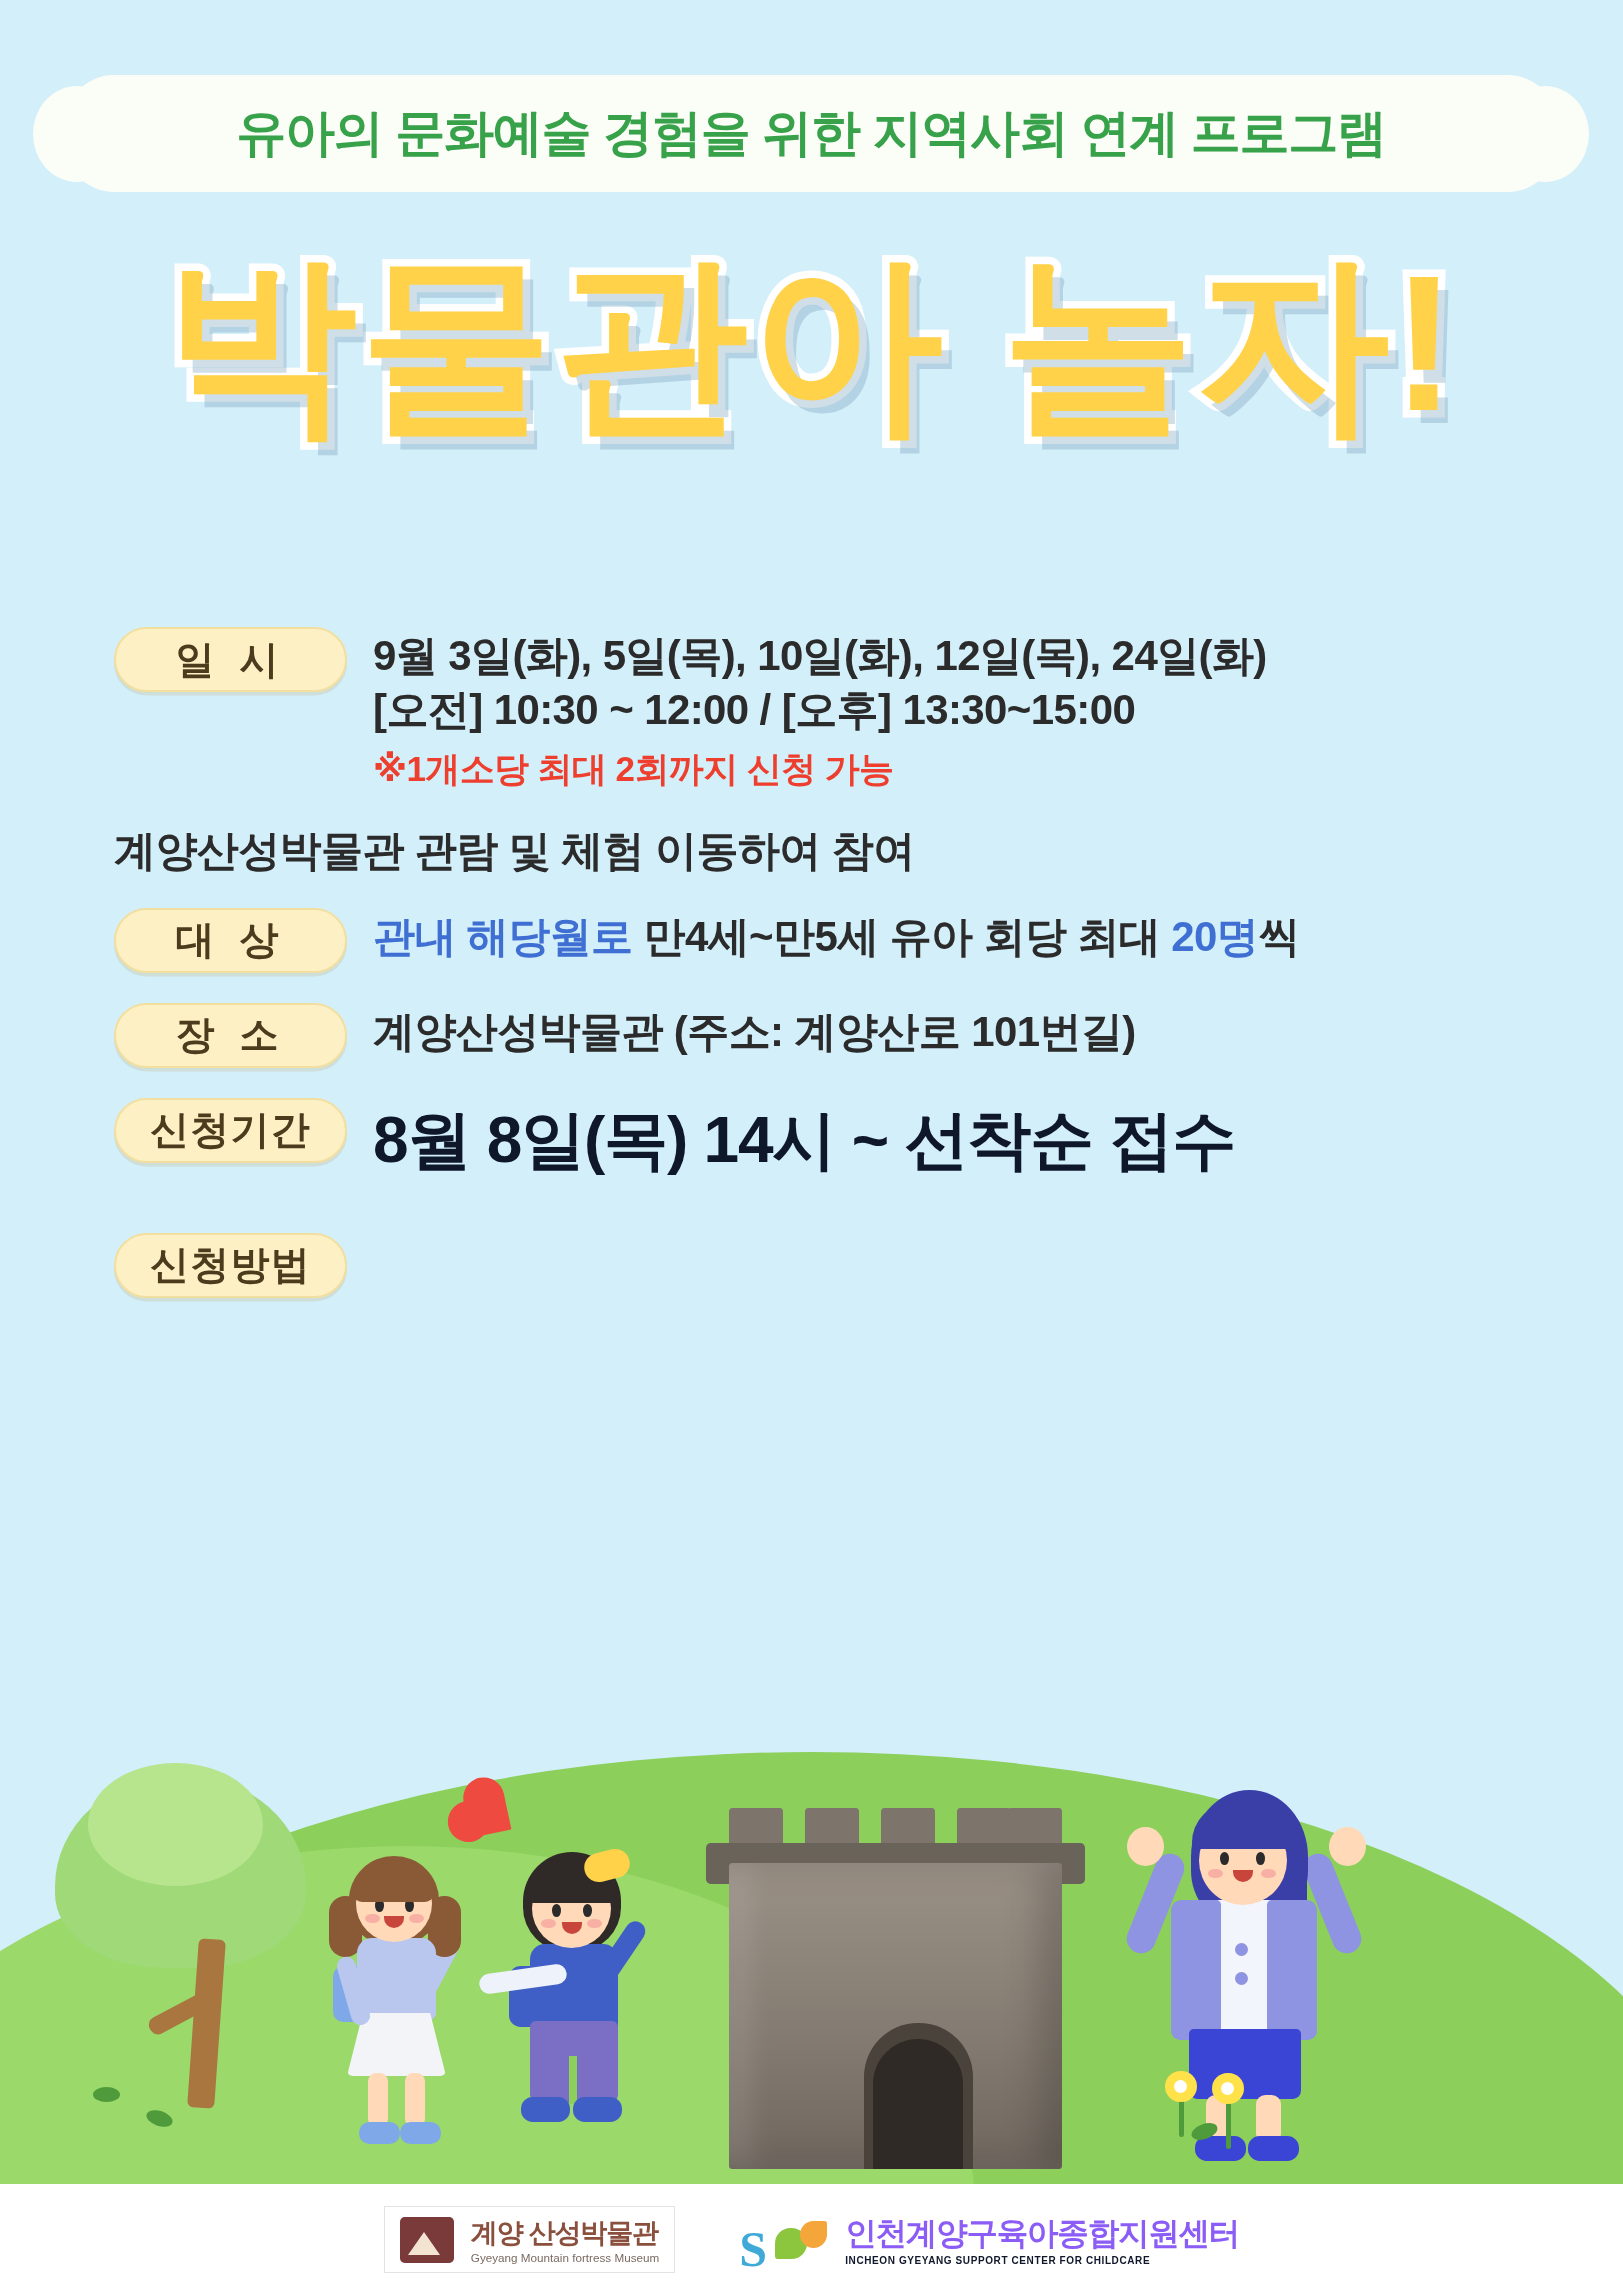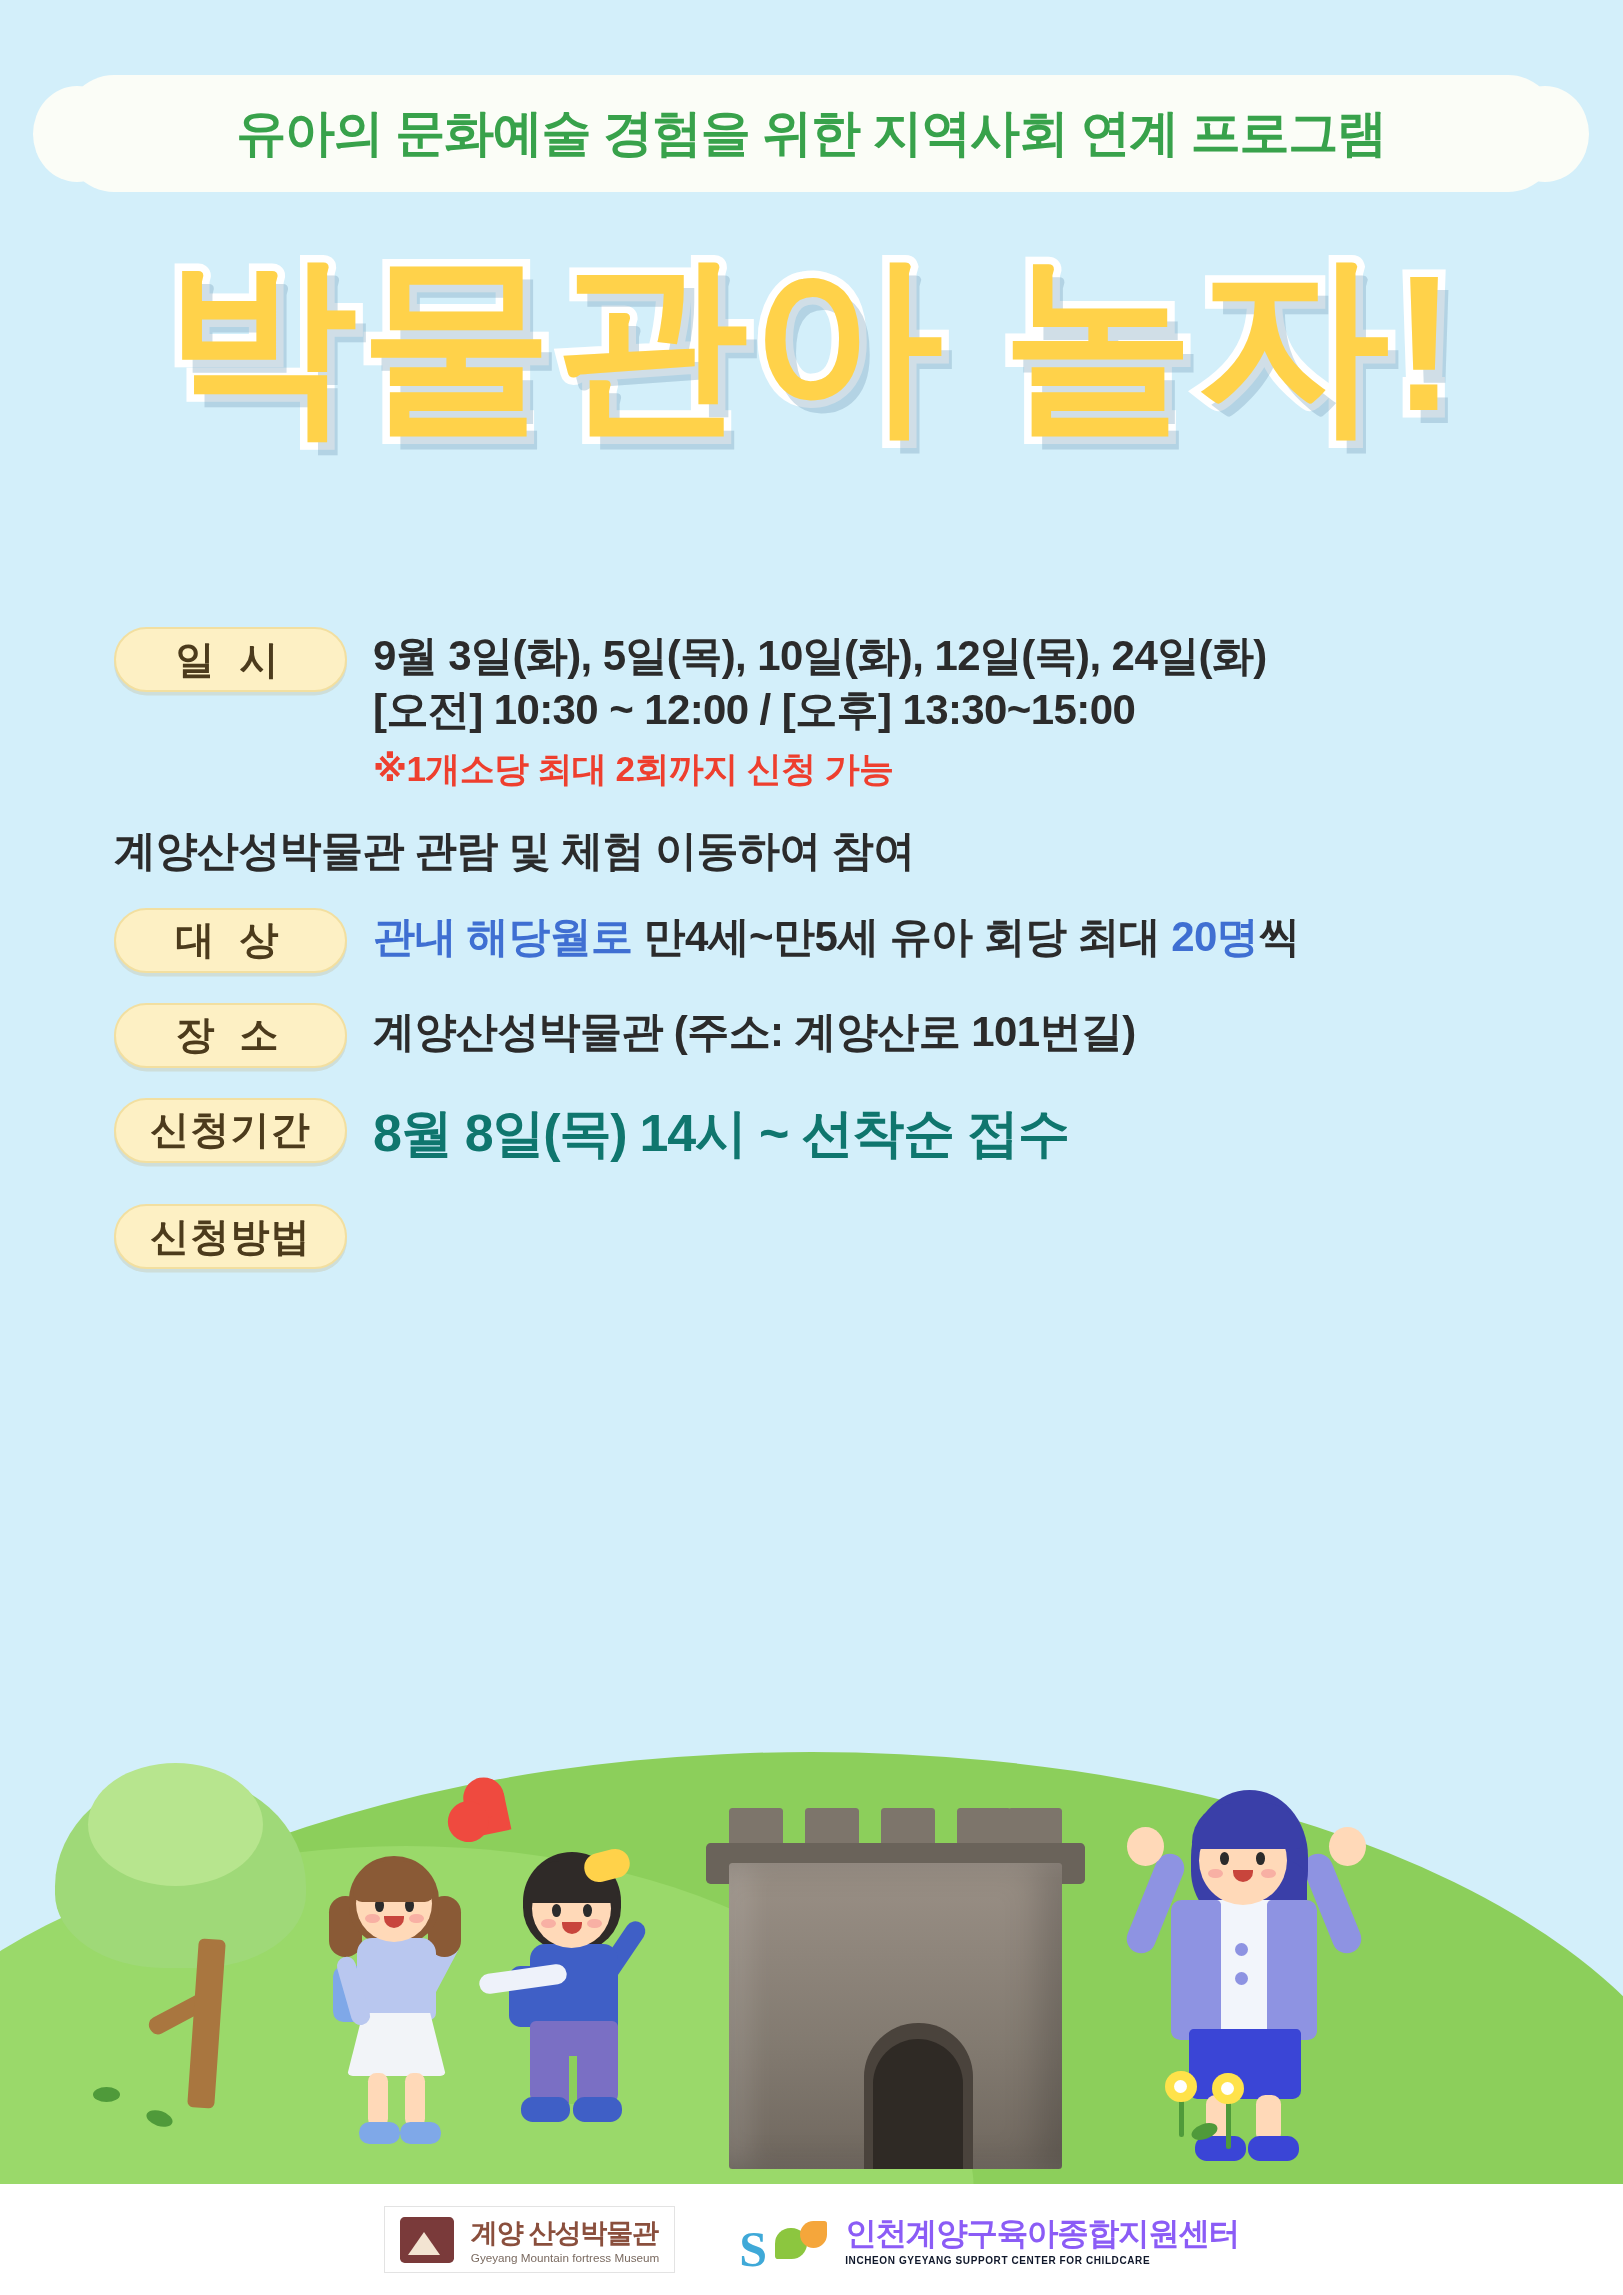--- a/index.html
+++ b/index.html
@@ -120,35 +120,35 @@
     line-height: 1.28;
     letter-spacing: -0.6px;
     white-space: nowrap;
   }
   .line.note {
     font-size: 35px;
     color: #ee3f2e;
     margin-top: 10px;
   }
   .line.red-big {
-    font-size: 52px;
-    color: #0f766e;
+    font-size: 64px;
+    color: #0f172a;
     letter-spacing: -1.2px;
   }
   .mix-blue { color: #3f6fd2; }
   .mix-dark { color: #2b2b2b; }
   .method {
     font-size: 26px;
     font-weight: bold;
     color: #1d1d1d;
     line-height: 1.48;
     letter-spacing: -0.9px;
     white-space: nowrap;
   }
-  .row.method-row .tag { margin-top: 8px; }
+  .row.method-row .tag { margin-top: 21px; }
 
   
   .scene {
     position: absolute;
     left: 0;
     bottom: 0;
     width: 100%;
     height: 665px;
   }
   .hill {

